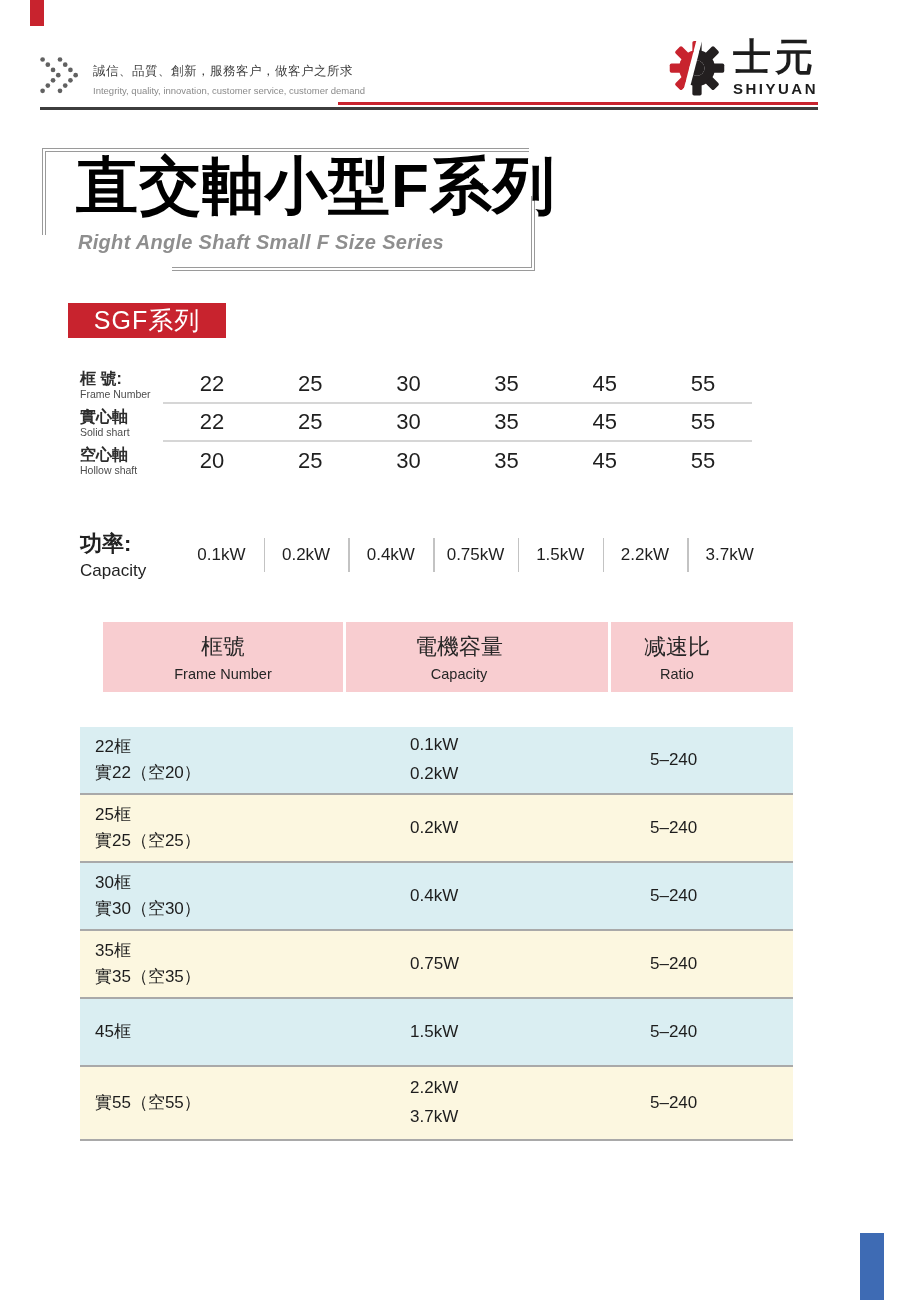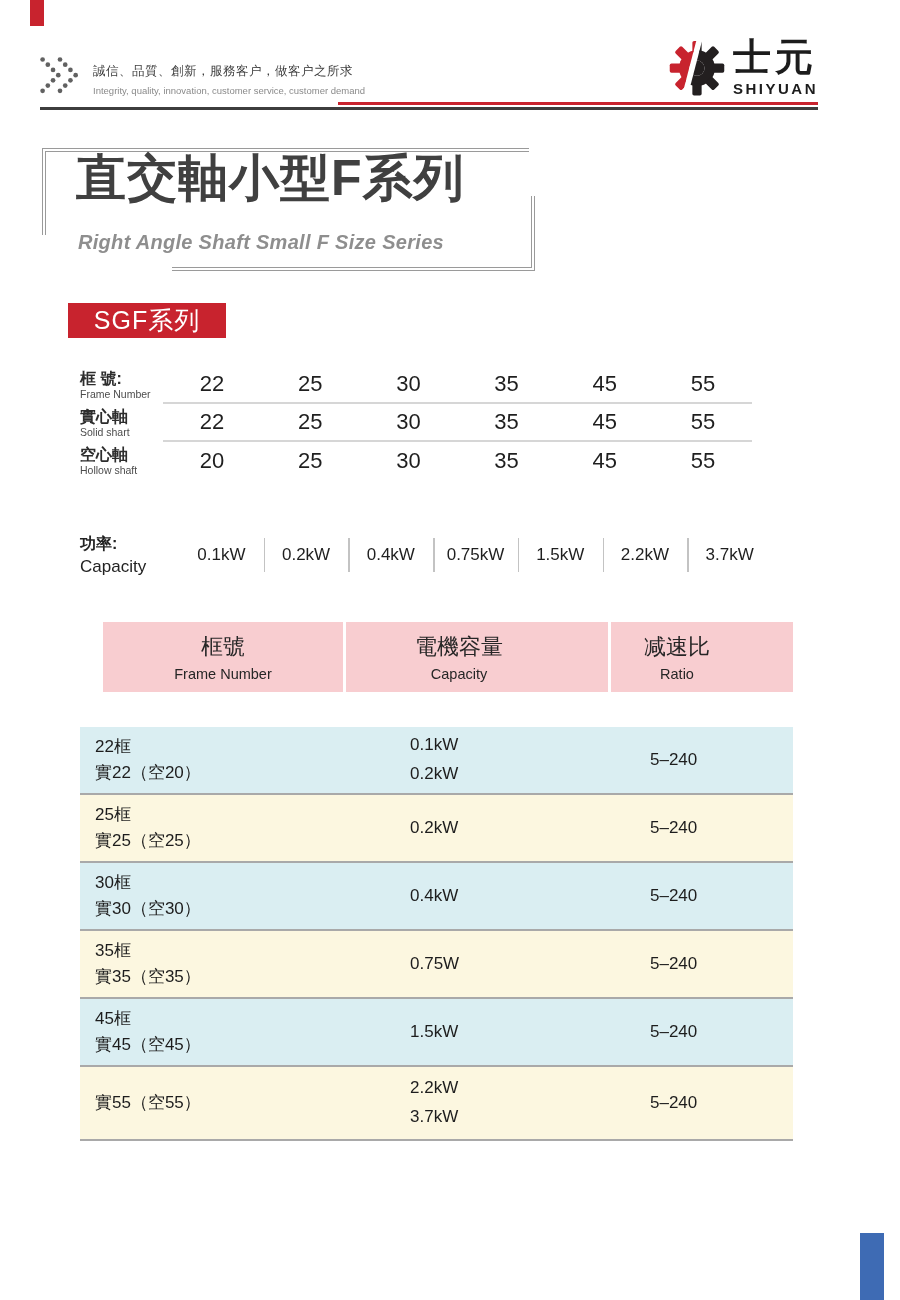--- a/index.html
+++ b/index.html
@@ -25,43 +25,43 @@
 
   
   .frame-a{position:absolute;left:42px;top:148px;width:486px;height:86px;
            border-top:1px solid #9a9a9a;border-left:1px solid #9a9a9a;}
   .frame-a::before{content:"";position:absolute;left:2px;top:2px;right:0;bottom:0;
            border-top:1px solid #9a9a9a;border-left:1px solid #9a9a9a;}
   .frame-b{position:absolute;left:172px;top:196px;width:362px;height:74px;
            border-bottom:1px solid #9a9a9a;border-right:1px solid #9a9a9a;}
   .frame-b::before{content:"";position:absolute;right:2px;bottom:2px;left:0;top:0;
            border-bottom:1px solid #9a9a9a;border-right:1px solid #9a9a9a;}
-  .page-title{position:absolute;left:76px;top:150px;font-size:50px;font-weight:900;
-           color:#404040;white-space:nowrap;letter-spacing:1px;line-height:1.15;}
+  .page-title{position:absolute;left:76px;top:150px;font-size:62px;font-weight:900;
+           color:#000000;white-space:nowrap;letter-spacing:1px;line-height:1.15;}
   .page-subtitle{position:absolute;left:78px;top:231px;font-size:20px;font-style:italic;
            font-weight:700;color:#8e8e8e;letter-spacing:.3px;white-space:nowrap;}
 
   
   .series-badge{position:absolute;left:68px;top:303px;width:158px;height:35px;background:#c8232e;
            color:#fff;font-size:25px;display:flex;align-items:center;justify-content:center;letter-spacing:1px;}
 
   
   .spec{position:absolute;left:80px;top:366px;width:672px;}
   .spec-row{display:flex;height:38px;}
   .spec-label{width:83px;display:flex;flex-direction:column;justify-content:center;}
   .spec-label-zh{font-size:16px;font-weight:700;color:#2d2d2d;line-height:1.1;}
   .spec-label-en{font-size:10.5px;color:#4c4c4c;margin-top:1px;white-space:nowrap;}
   .spec-vals{flex:1;display:flex;align-items:center;}
   .spec-row.sep .spec-vals{border-bottom:2px solid #d6d6d6;}
   .spec-val{flex:1;text-align:center;font-size:22px;color:#1f1f1f;}
 
   
   .cap{position:absolute;left:80px;top:527px;width:692px;display:flex;align-items:center;height:56px;}
   .cap-label{width:99px;}
-  .cap-zh{font-size:16px;font-weight:700;color:#222;}
+  .cap-zh{font-size:22px;font-weight:700;color:#222;}
   .cap-en{font-size:17px;color:#222;margin-top:2px;}
   .cap-vals{flex:1;display:flex;align-items:stretch;height:40px;}
   .cap-val{flex:1;display:flex;align-items:center;justify-content:center;font-size:17px;color:#1f1f1f;position:relative;}
   .cap-val + .cap-val::before{content:"";position:absolute;left:0;top:3px;bottom:3px;width:1.5px;background:#c3c3c3;}
 
   
   .mtable{position:absolute;left:80px;top:622px;width:713px;}
   .mhead{display:flex;height:70px;padding-left:23px;}
   .mh{background:#f8cdd0;display:flex;flex-direction:column;align-items:center;justify-content:center;box-sizing:border-box;}
   .mh1{width:240px;margin-right:3px;}
@@ -283,21 +283,20 @@
           <div>0.75W</div>
         </div>
         <div class="mc mc3">
           <div>5–240</div>
         </div>
       </div>
 
       <div class="mrow blue">
         <div class="mc mc1">
           <div>45框</div>
-          <div>實45（空45）</div>
         </div>
         <div class="mc mc2">
           <div>1.5kW</div>
         </div>
         <div class="mc mc3">
           <div>5–240</div>
         </div>
       </div>
 
       <div class="mrow yellow tall">

